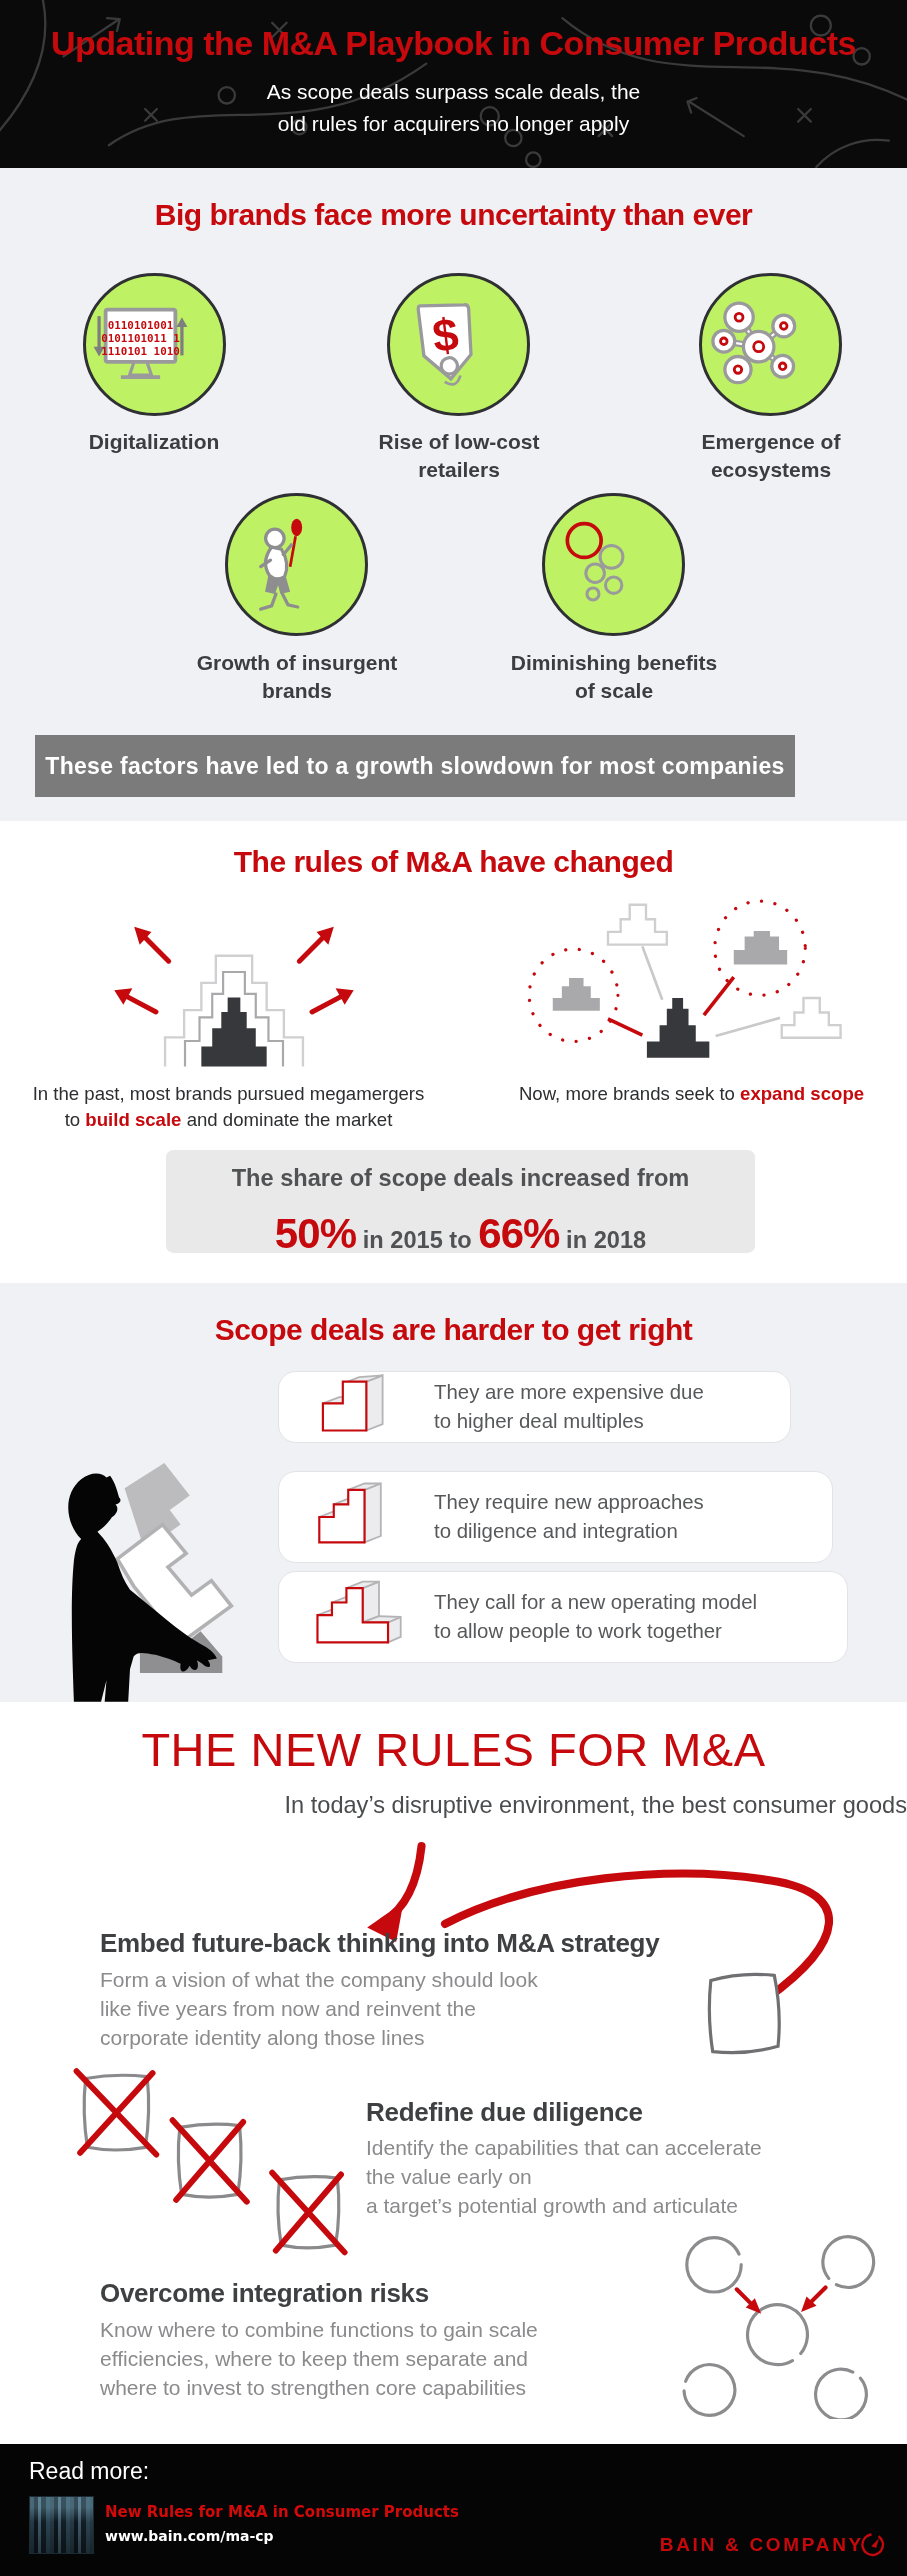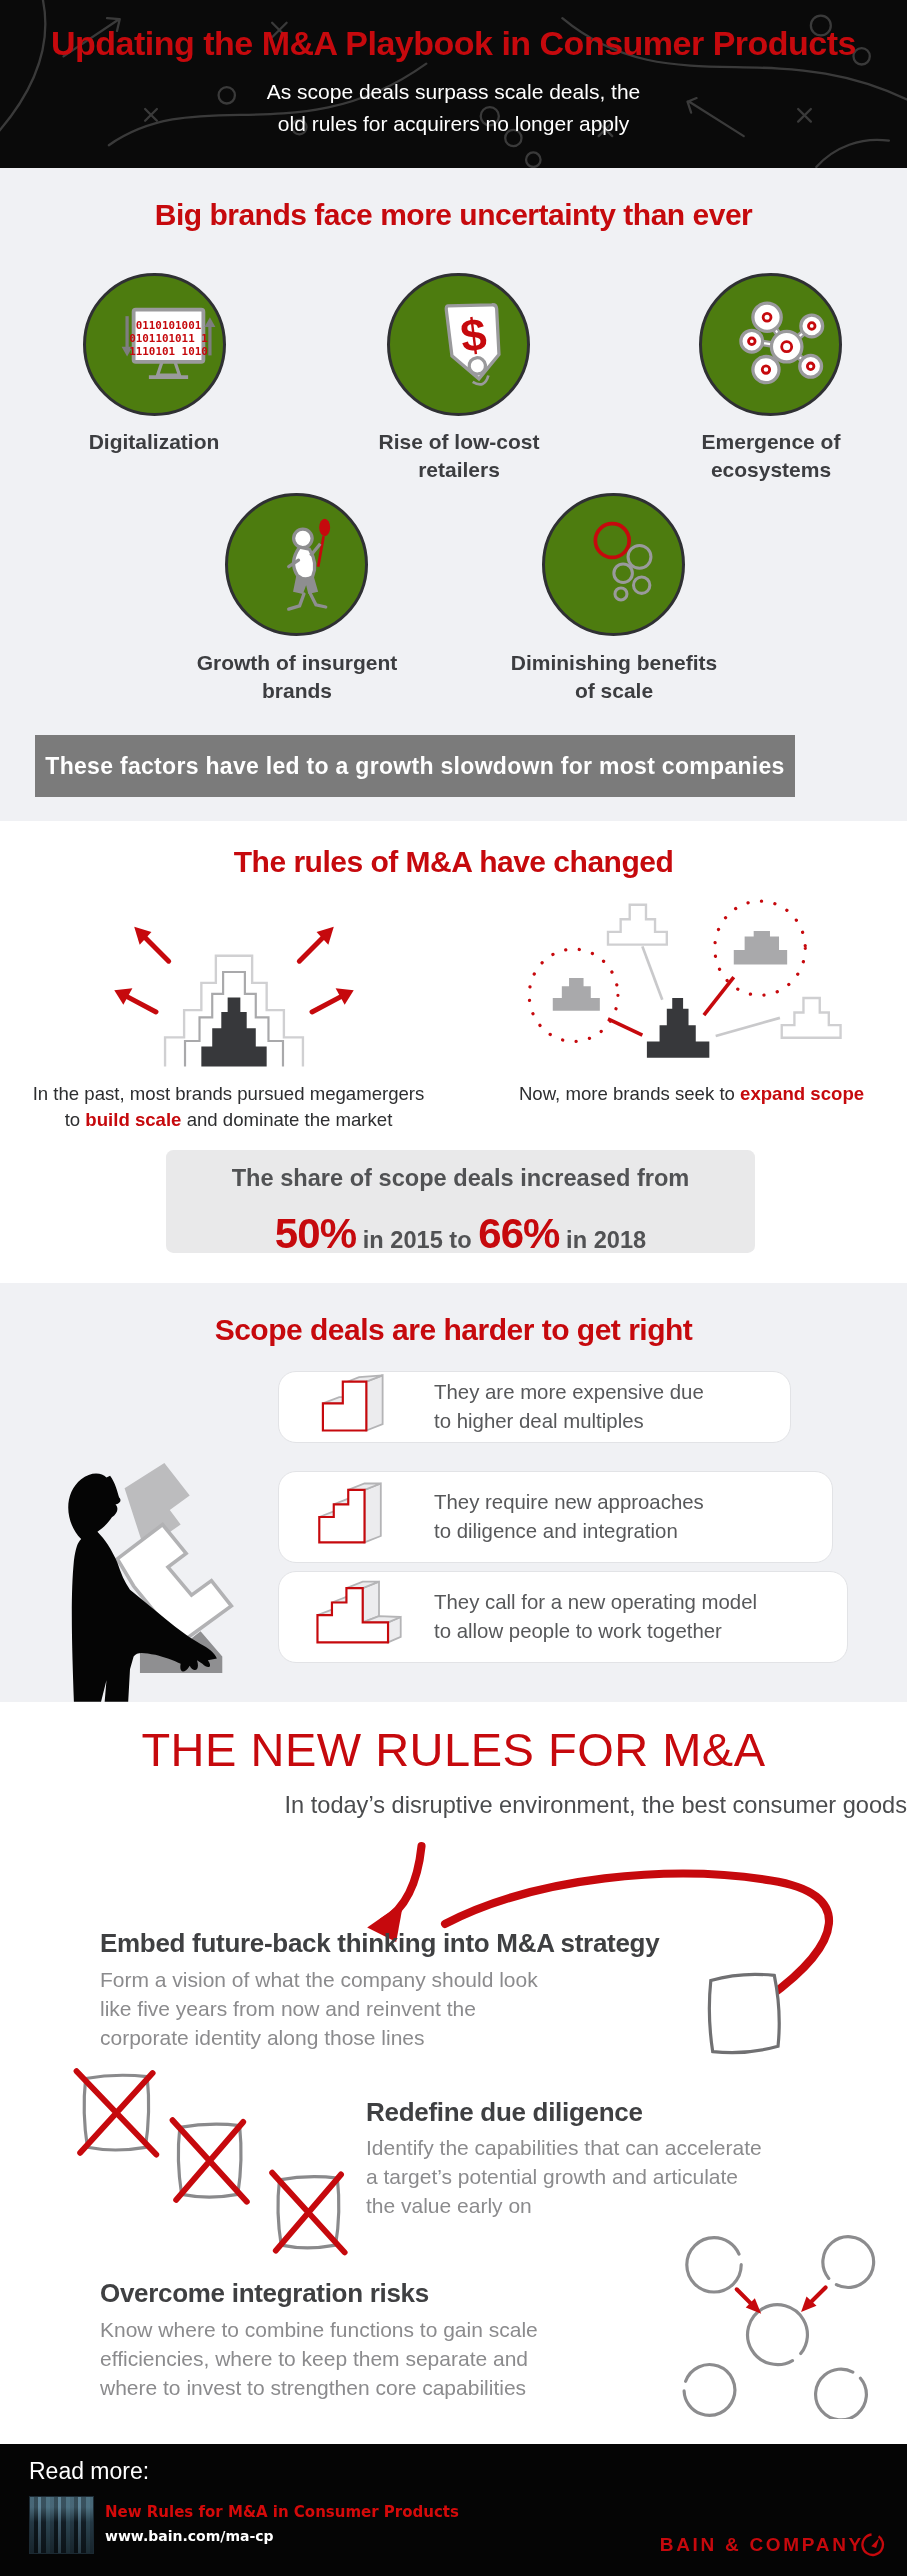--- a/index.html
+++ b/index.html
@@ -18,21 +18,21 @@
   .sec-newrules{top:1703px;height:742px;background:#fff}
   .sec-footer{top:2444px;height:132px;background:#050505}
 
   .hero-title{top:23.6px;left:0;width:907px;text-align:center;color:var(--red);
     font-size:34px;font-weight:bold;letter-spacing:-0.5px}
   .hero-sub{left:0;width:907px;text-align:center;color:#fff;font-size:21px;font-weight:400}
 
   .h-red{left:0;width:907px;text-align:center;color:var(--red);font-size:30px;font-weight:bold;letter-spacing:-0.5px}
 
   .factor-circle{width:143px;height:143px;border:3.6px solid #2f3033;border-radius:50%;
-    background:#4d7c0f;display:flex;align-items:center;justify-content:flex-end}
+    background:#bef264;display:flex;align-items:center;justify-content:flex-start}
   .factor-circle svg{width:109px;height:109px}
   .factor-label{text-align:center;font-size:21px;font-weight:bold;color:#3c3d40;line-height:28px}
 
   .banner{left:35px;top:735px;width:760px;height:62px;background:var(--banner-bg);
     display:flex;align-items:center;justify-content:center}
   .banner span{color:#fff;font-size:23px;font-weight:bold;letter-spacing:0.3px}
 
   .caption{font-size:18.6px;line-height:26px;color:var(--cap-dark);text-align:center}
   .caption .red{color:var(--red);font-weight:bold}
 
@@ -372,22 +372,22 @@
     <g stroke="#c6090d" stroke-width="6.5" stroke-linecap="round" fill="none">
       <path d="M 6 8 L 94 100 M 90 10 L 10 98"></path>
       <path d="M 112 62 L 194 152 M 190 64 L 116 150"></path>
       <path d="M 222 120 L 302 208 M 298 122 L 226 206"></path>
     </g>
   </svg>
 
   <div class="abs rule-h" style="left:366px;top:2097px">Redefine due diligence</div>
   <div class="abs rule-body" style="left:366px;top:2133px;width:508px">
     <span style="display:block">Identify the capabilities that can accelerate</span>
+    <span style="display:block">the value early on</span>
     <span style="display:block">a target’s potential growth and articulate</span>
-    <span style="display:block">the value early on</span>
   </div>
 
   <div class="abs rule-h" style="left:100px;top:2278px">Overcome integration risks</div>
   <div class="abs rule-body" style="left:100px;top:2315px;width:544px">
     <span style="display:block">Know where to combine functions to gain scale</span>
     <span style="display:block">efficiencies, where to keep them separate and</span>
     <span style="display:block">where to invest to strengthen core capabilities</span>
   </div>
 
   <svg class="abs" style="left:673px;top:2224px" width="209" height="195" viewBox="0 0 230 215">

